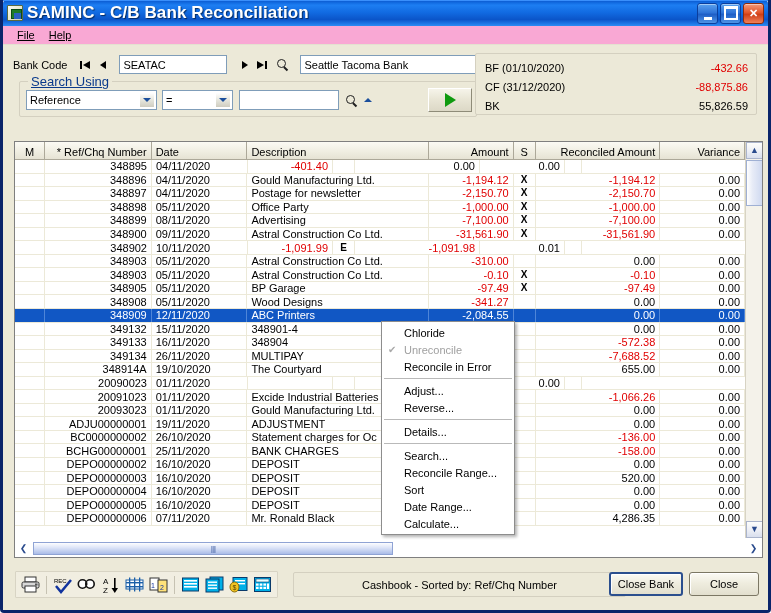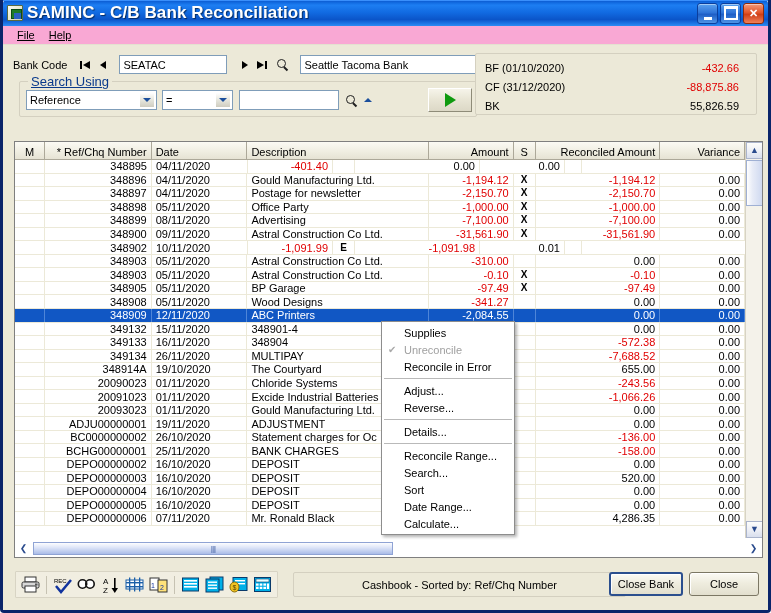--- a/index.html
+++ b/index.html
@@ -173,21 +173,21 @@
   .tri-green {
     width:0;height:0;border-top:7px solid transparent;border-bottom:7px solid transparent;
     border-left:11px solid #0f9a0f;
   }
 
   
   #infobox {
     position: absolute; right: 11px; top: 8px; width: 282px; height: 62px;
     border: 1px solid #d4d0c0; border-radius: 2px;
     background: #ece9d8;
-    padding: 4px 17px 0 9px;
+    padding: 4px 8px 0 9px;
   }
   .inforow { display:flex; justify-content: space-between; height: 19px; align-items:center; font-size: 11px;}
   .inforow .v { font-family: "Liberation Sans", sans-serif; }
   .neg { color: #e00000; }
 
   
   #gridwrap {
     position: absolute; left: 11px; top: 141px;
     width: 749px; height: 414px;
     border: 1px solid #7f7f7f;
@@ -622,21 +622,20 @@
           <div class="cell c-amt r"></div>
           <div class="cell c-s c"></div>
           <div class="cell c-rec r">655.00</div>
           <div class="cell c-var r">0.00</div>
           <div class="cell c-end"></div>
         </div>
         <div class="row">
           <div class="cell c-m"></div>
           <div class="cell c-ref r">20090023</div>
           <div class="cell c-date">01/11/2020</div>
-          <div class="cell c-desc">Chloride Systems</div>
           <div class="cell c-amt r"></div>
           <div class="cell c-s c"></div>
           <div class="cell c-rec r red">-243.56</div>
           <div class="cell c-var r">0.00</div>
           <div class="cell c-end"></div>
         </div>
         <div class="row">
           <div class="cell c-m"></div>
           <div class="cell c-ref r">20091023</div>
           <div class="cell c-date">01/11/2020</div>
@@ -766,21 +765,21 @@
     <div id="hthumb">
         <span class="grip">||||</span>
       </div>
     <div class="sb-btn" style="position:absolute;right:0;top:0;width:17px;height:15px;border:none;background:transparent">
         <span class="chev">❯</span>
       </div>
   </div>
 
   <div id="ctxmenu">
       <div class="mi">
-        <span>Supplies</span>
+        <span>Chloride</span>
       </div>
       <div class="mi disabled">
         <span class="chk">✔</span>
         <span>Unreconcile</span>
       </div>
       <div class="mi">
         <span>Reconcile in Error</span>
       </div>
       <div class="msep"></div>
       <div class="mi">
@@ -788,24 +787,24 @@
       </div>
       <div class="mi">
         <span>Reverse...</span>
       </div>
       <div class="msep"></div>
       <div class="mi">
         <span>Details...</span>
       </div>
       <div class="msep"></div>
       <div class="mi">
+        <span>Search...</span>
+      </div>
+      <div class="mi">
         <span>Reconcile Range...</span>
-      </div>
-      <div class="mi">
-        <span>Search...</span>
       </div>
       <div class="mi">
         <span>Sort</span>
       </div>
       <div class="mi">
         <span>Date Range...</span>
       </div>
       <div class="mi">
         <span>Calculate...</span>
       </div>

